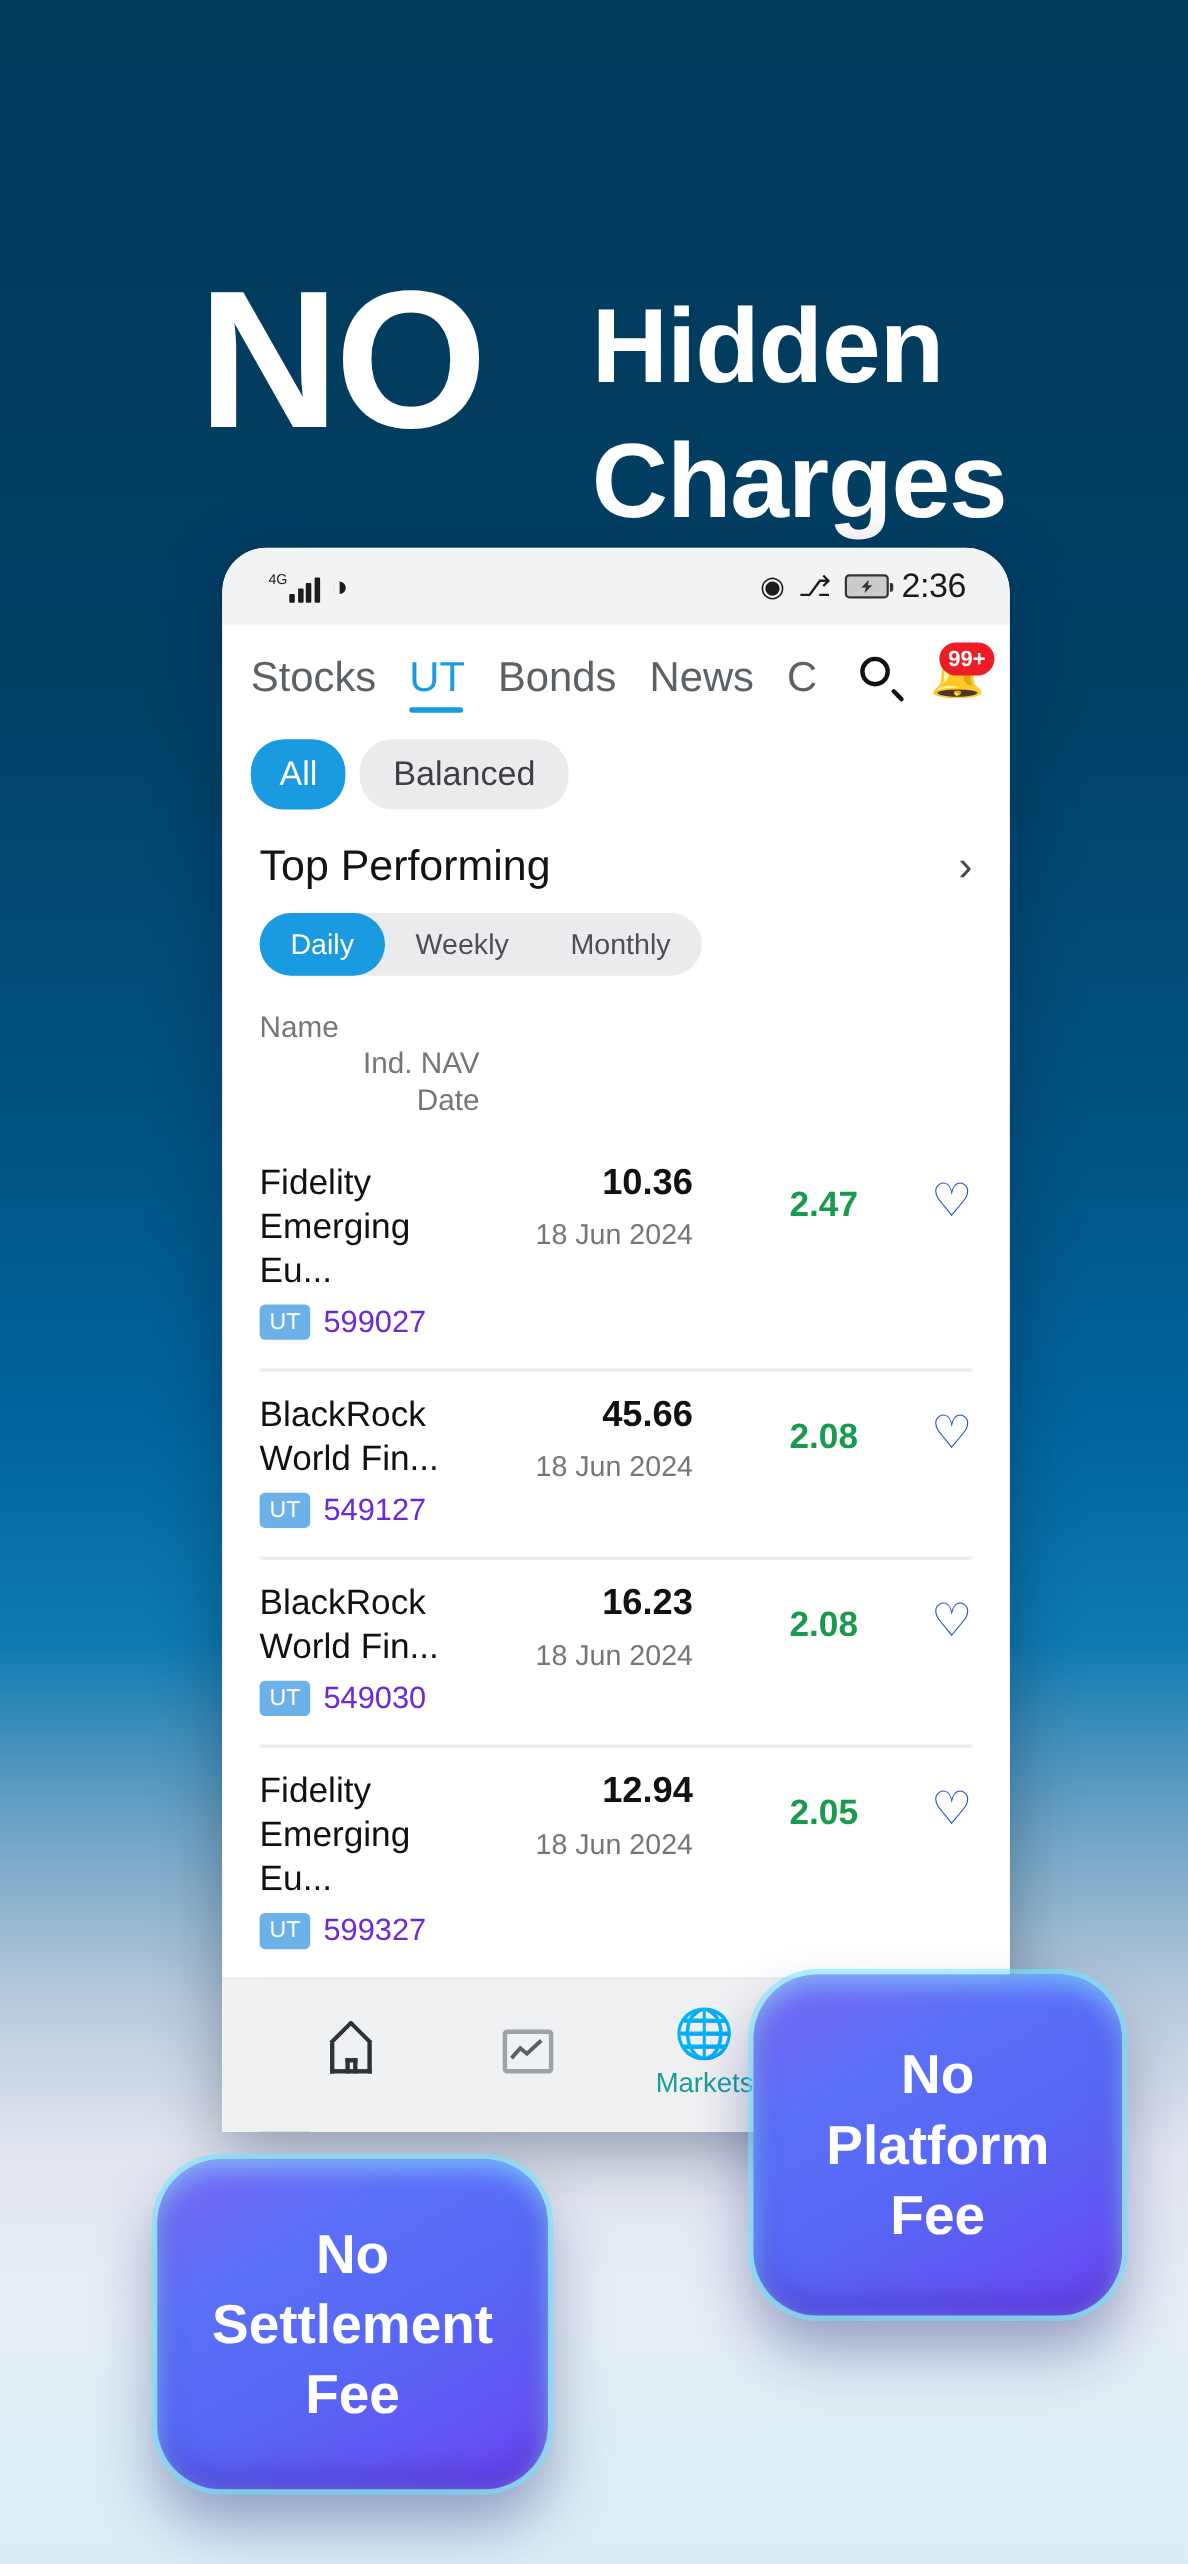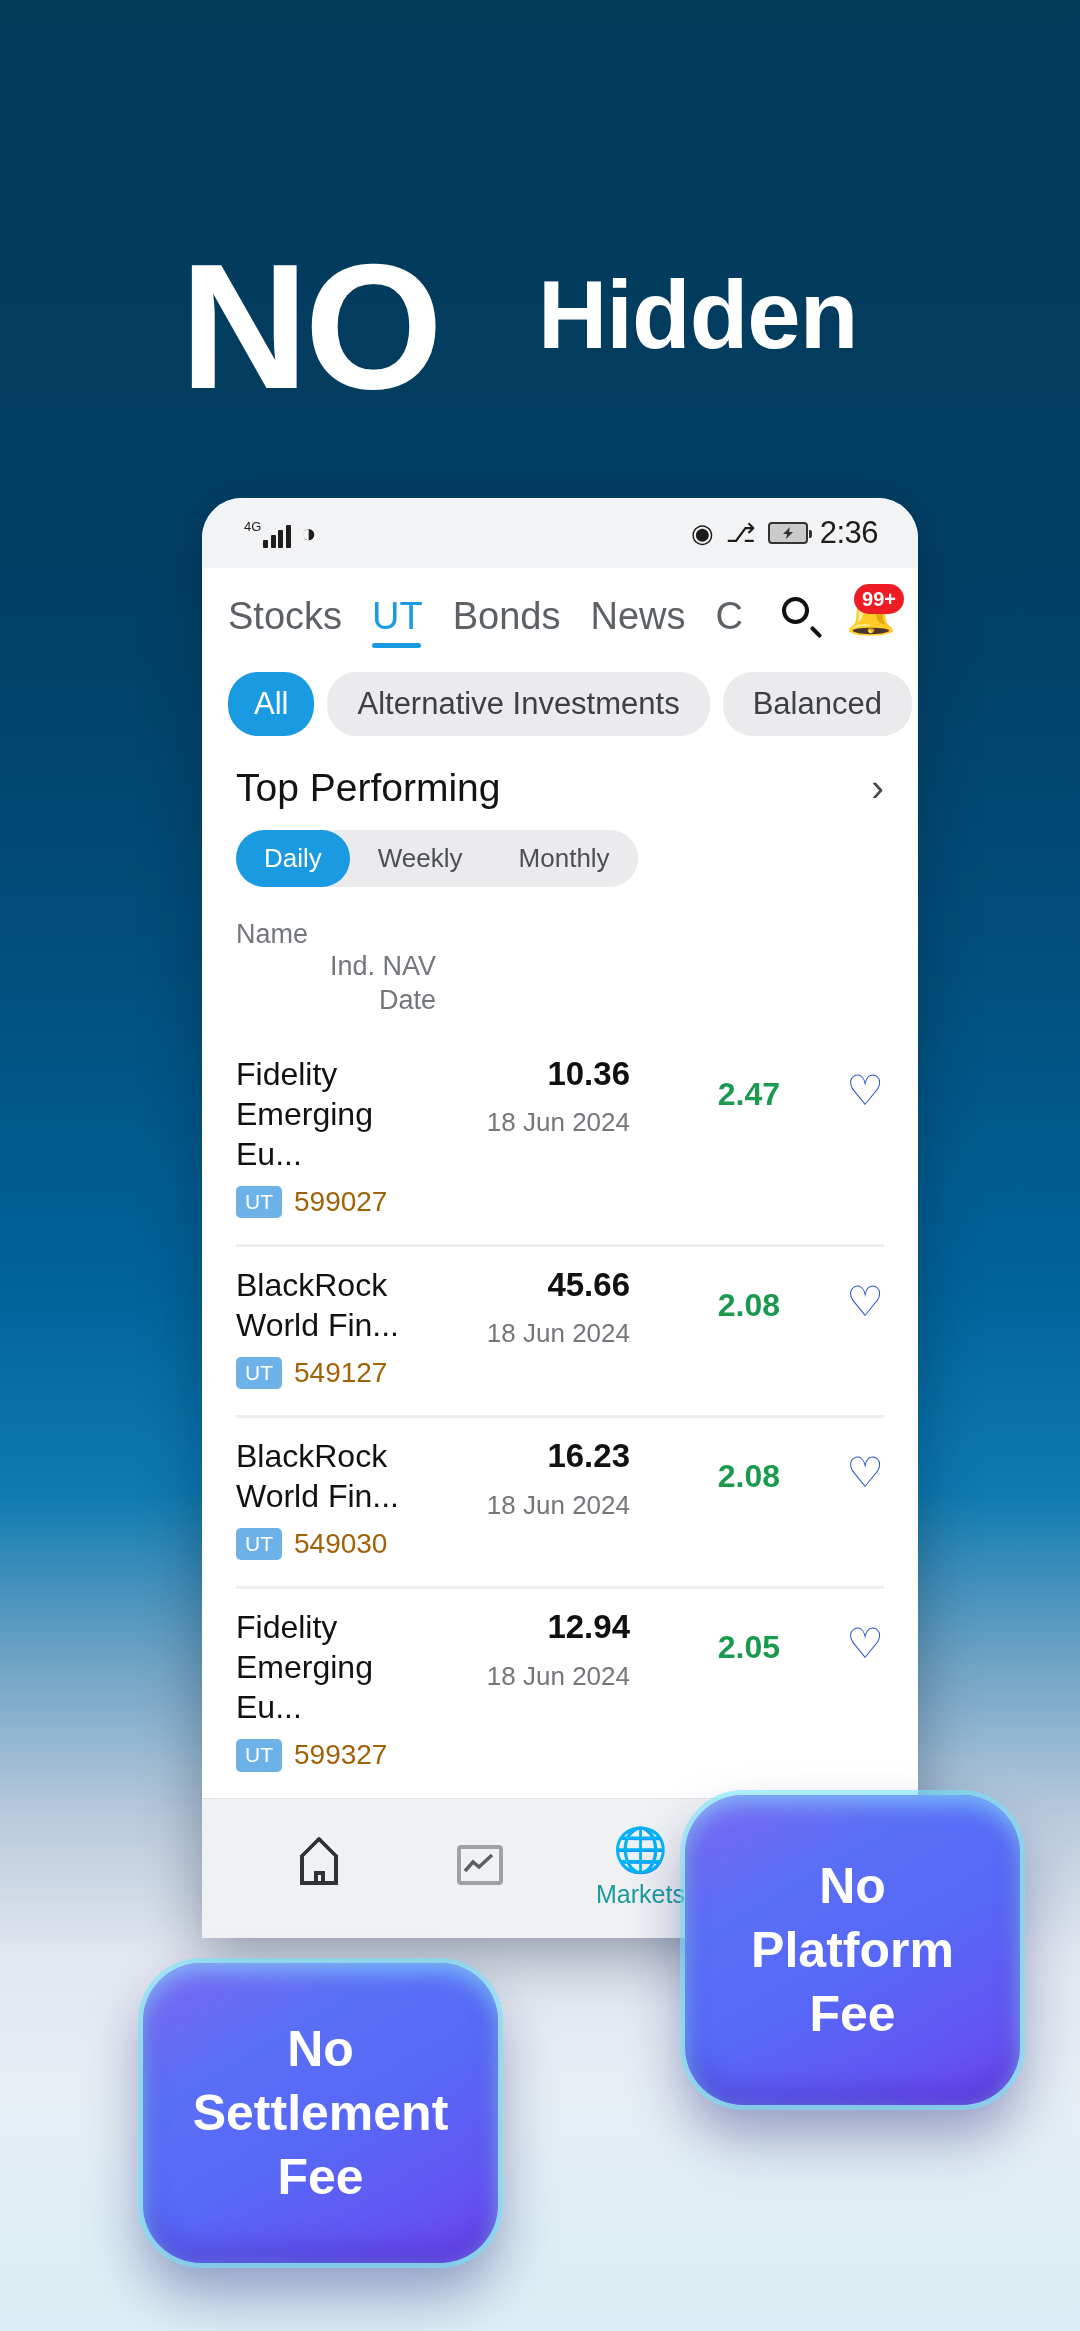--- a/index.html
+++ b/index.html
@@ -140,21 +140,21 @@
   .th-sp  { width:76px; }
 
   .trow { display:flex; align-items:flex-start; padding:18px 0 20px 0; }
   .c-name { flex:1; padding-right:10px; }
   .nm { font-size:32px; color:#111; line-height:1.25; }
   .sub { display:flex; align-items:center; gap:12px; margin-top:12px; }
   .ut {
     background:#6cb2e8; color:#fff; font-size:21px;
     padding:3px 9px; border-radius:5px; line-height:1.25;
   }
-  .code { font-size:28px; color:#a16207; }
+  .code { font-size:28px; color:#6d28d9; }
   .c-nav { width:200px; text-align:right; }
   .nav-v { font-size:33px; color:#111; font-weight:bold; line-height:1.2; }
   .nav-d { font-size:26px; color:#73777b; margin-top:14px; }
   .c-ret { width:150px; text-align:right; font-size:32px; color:#1a9a4e; padding-top:22px;font-weight:bold; }
   .c-heart { width:104px; text-align:right; padding-top:16px; }
   .heart { font-size:42px; color:#2b57c4; line-height:1; }
 
   .divider { height:3px; background:#ededf0; margin:6px 0 0 0; }
 
   
@@ -202,20 +202,21 @@
   .promo-platform { right:60px; top:1795px; width:335px; height:310px; }
   .promo-settlement{ left:143px;  top:1963px; width:355px; height:300px; }
 </style>
 </head>
 <body>
 
 <div class="hero">
   <div class="hero-no">NO</div>
   <div class="hero-right">
     <div class="hero-line">Hidden</div>
+    <div class="hero-line">Charges</div>
   </div>
 </div>
 
 <div class="phone">
  <div class="phone-inner">
 
   <div class="statusbar">
     <div class="sb-left">
       <span class="sig4g">
         <span class="lbl">4G</span>
@@ -253,21 +254,20 @@
           </div>
       <div class="bell-wrap">
         <div class="bell">🔔</div>
         <div class="badge">99+</div>
       </div>
     </div>
   </div>
 
   <div class="chiprow">
     <div class="chip active">All</div>
-    <div class="chip">Alternative Investments</div>
     <div class="chip">Balanced</div>
 
   </div>
 
   <div class="sec-head">
     <div class="sec-title">Top Performing</div>
     <div class="chev">›</div>
   </div>
   <div class="segwrap">
     <div class="seg">

